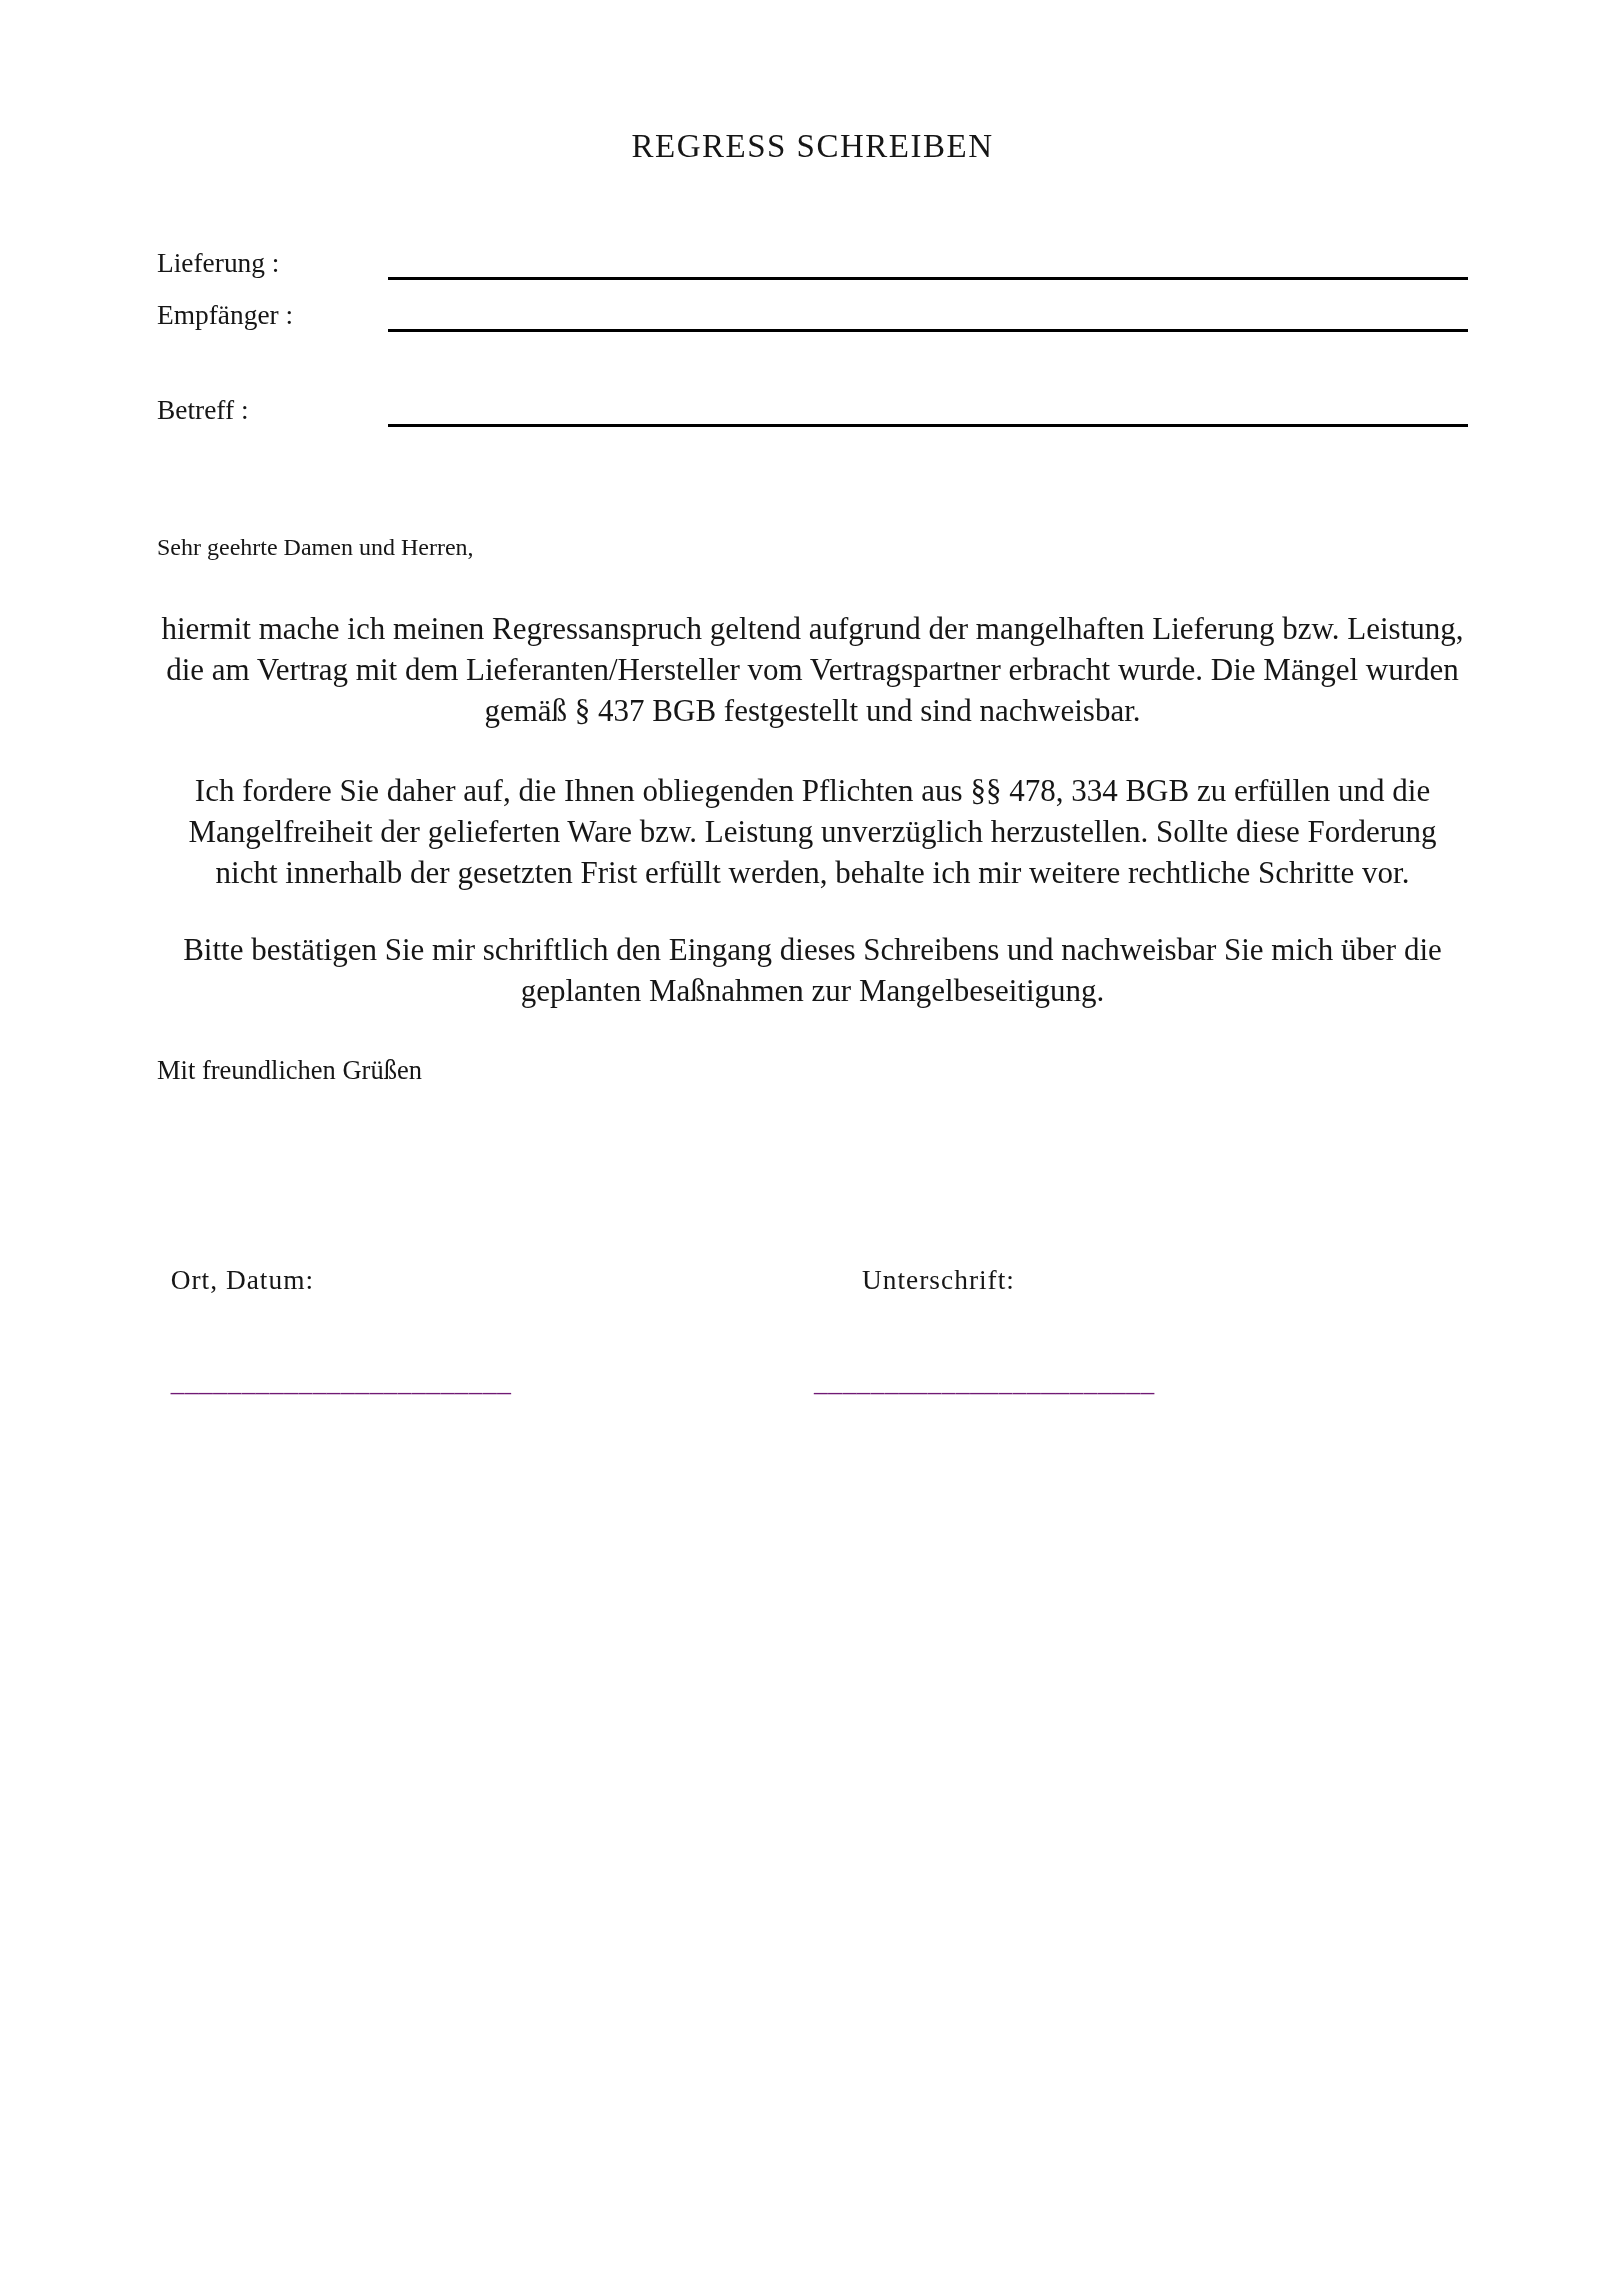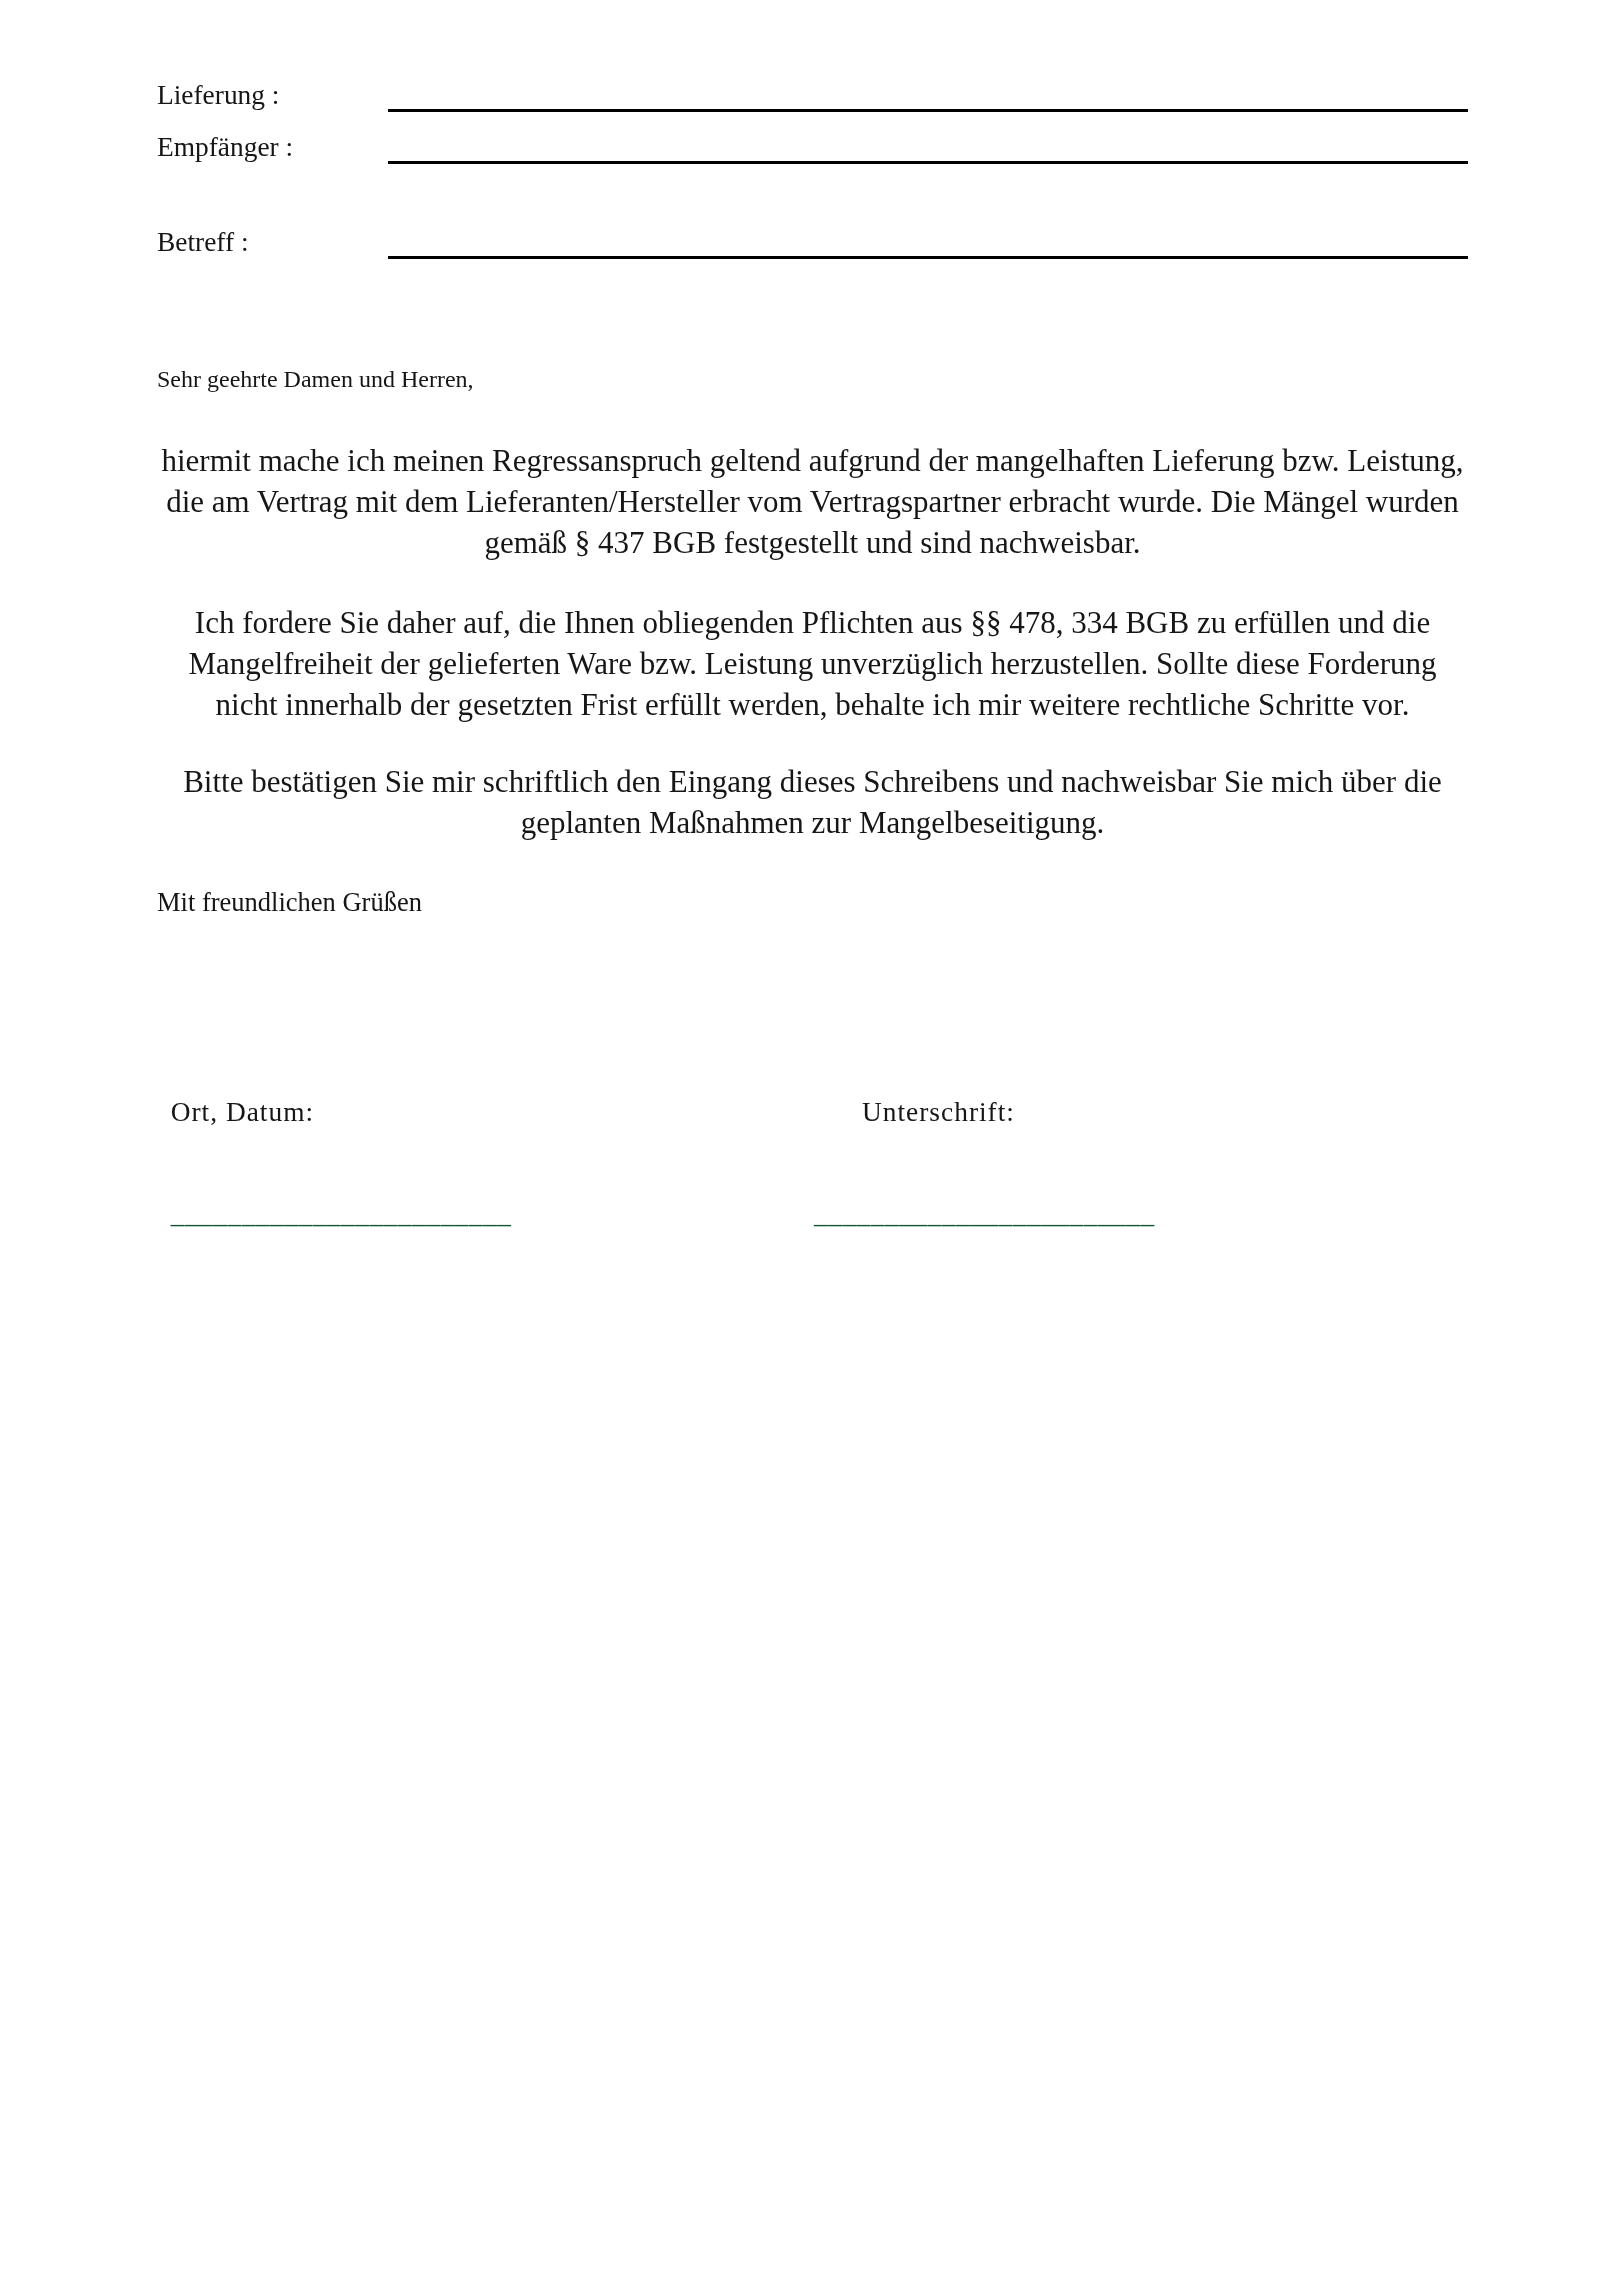--- a/index.html
+++ b/index.html
@@ -82,28 +82,29 @@
   .sig-col-right { flex: 1 1 auto; }
   .sig-lines {
     margin-top: 61px;
     display: flex;
     font-size: 27.4px;
     line-height: 41px;
   }
   .sig-line-text {
     letter-spacing: 0.5px;
     white-space: nowrap;
-    color: #14532d;
+    color: #701a75;
   }
 </style>
 </head>
 <body>
 
 <div class="page">
 
+  <div class="title">REGRESS SCHREIBEN</div>
 
   <div class="fields">
 
     <div class="field-row row-absender">
       <span class="field-label">Lieferung :</span>
       <span class="field-line"></span>
     </div>
 
     <div class="field-row row-empfaenger">
       <span class="field-label">Empfänger :</span>

